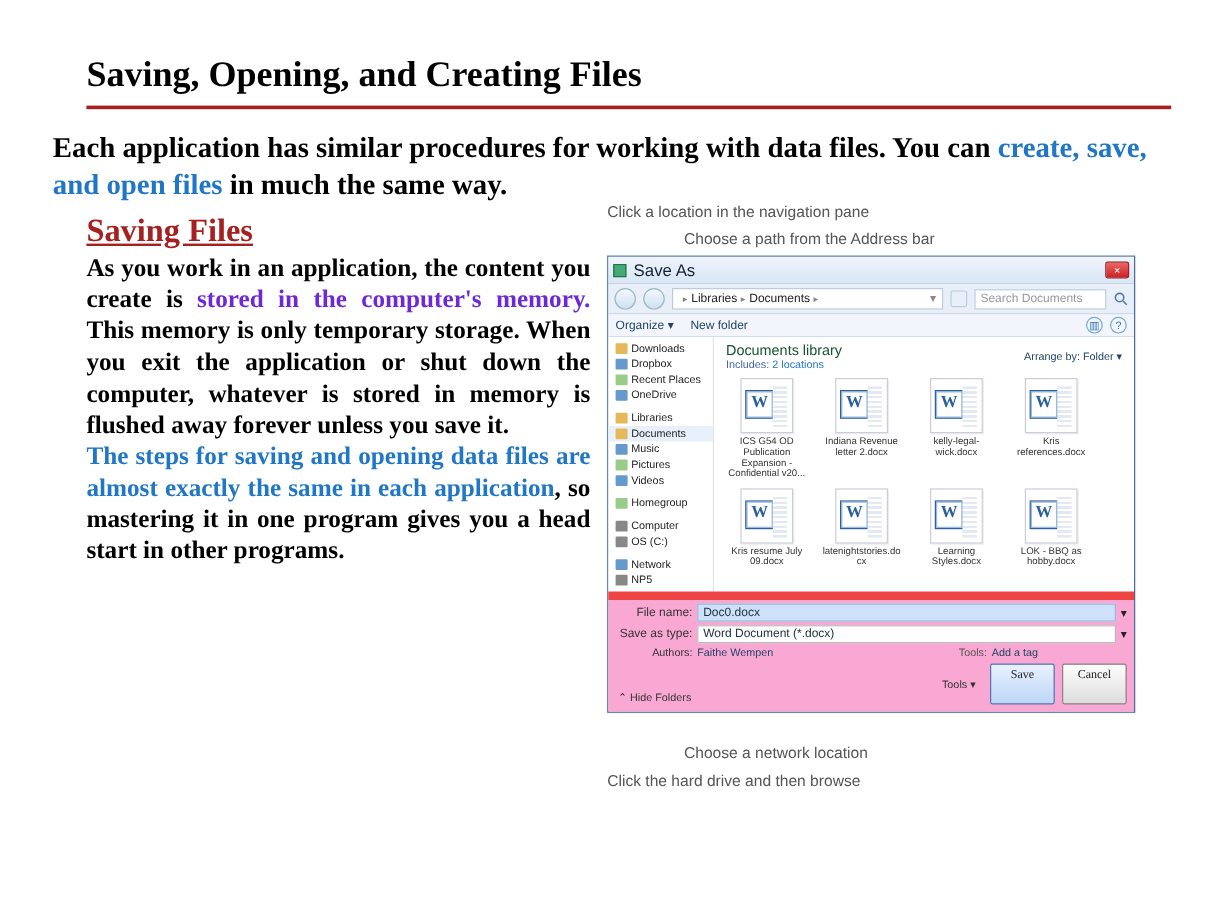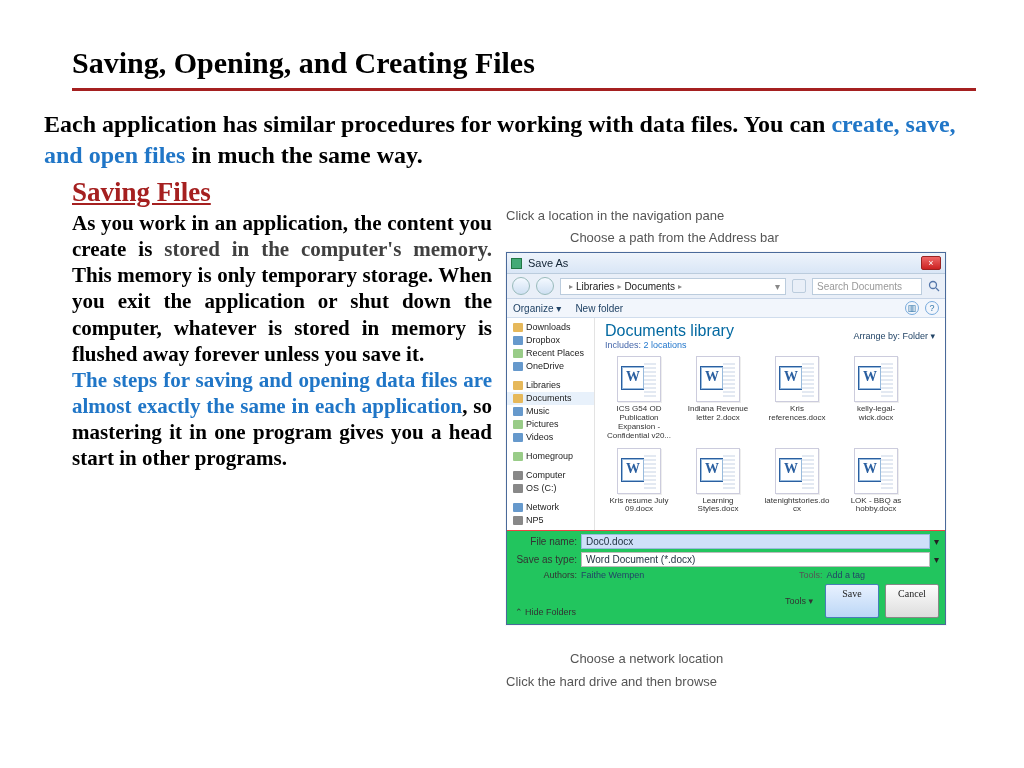--- a/index.html
+++ b/index.html
@@ -37,32 +37,31 @@
     text-decoration: underline;
     color: #a52020;
     margin-bottom: 2px;
   }
   .body-para {
     font-size: 21px;
     font-weight: bold;
     text-align: justify;
     line-height: 1.24;
   }
-  .red-em { color: #404040; }
+  .red-em { color: #6d28d9; }
   .blue-em { color: #2076c7; }
 
   
   .rightcol {
     font-family: Arial, sans-serif;
     font-size: 13px;
     color: #555;
     padding-top: 0;
     position: relative;
     flex: 1;
-    margin-top: 39px;
   }
   .callouts-top { margin-bottom: 6px; }
   .callouts-top div { margin-bottom: 7px; }
   .ct1 { padding-left: 0; margin-top:-8px;}
   .ct2 { padding-left: 64px; }
   .callouts-bottom { margin-top: 26px; }
   .callouts-bottom div { margin-bottom: 8px; }
   .cb1 { padding-left: 64px; }
   .cb2 { padding-left: 0; }
 
@@ -74,21 +73,21 @@
     color: #222;
     box-shadow: 0 0 0 1px rgba(0,0,0,0.03);
   }
   .titlebar {
     background: linear-gradient(#eef4fb,#d9e6f6);
     display: flex; align-items: center;
     padding: 3px 4px;
     border-bottom: 1px solid #bcd;
   }
   .titlebar .disk { width: 11px; height: 11px; background: #4a7; margin-right: 6px; border:1px solid #274; }
-  .titlebar .title { flex: 1; font-size: 11px; color: #123; }
+  .titlebar .title { flex: 1; font-size: 14px; color: #123; }
   .close-x {
     width: 20px; height: 14px;
     background: linear-gradient(#e66,#c22);
     border: 1px solid #922;
     border-radius: 2px;
     color: #fff;
     font-size: 9px; line-height: 12px; text-align: center;
   }
   .addrbar {
     background: #e9eff8;
@@ -133,21 +132,21 @@
   .nav-item.sel{background:#e8f1fb;}
   .nav-sep{height:6px;}
   .ico{width:10px;height:9px;background:#8ab;border-radius:1px;position:relative;}
   .ico.f{background:#e6b85a;}
   .ico.m{background:#69c;}
   .ico.g{background:#9c8;}
   .ico.n{background:#888;}
 
   .pane { flex: 1; padding: 4px 10px 8px 10px; }
   .lib-head { display:flex; align-items:center; font-size:11px; }
-  .lib-head .t1{color:#0369a1;font-size:16px;}
+  .lib-head .t1{color:#14532d;font-size:12px;}
   .lib-head .sub{color:#46a;font-size:9px;}
   .arrange{margin-left:auto;font-size:9px;color:#555;}
   .arrange span{color:#246;}
 
   .files { display: flex; flex-wrap: wrap; gap: 7px 11px; margin-top: 6px;}
   .file { width: 68px; text-align: center; }
   .word-icon {
     width: 44px; height: 46px; margin: 0 auto 3px;
     background: #fff; border: 1px solid #ccd; position: relative;
     box-shadow: 1px 1px 0 #eee;
@@ -158,21 +157,21 @@
     font:bold 14px/20px "Times New Roman"; text-align:center;
     box-shadow:0 0 0 1px #9bd inset;
   }
   .word-icon::after{
     content:"";position:absolute;right:4px;top:6px;width:12px;height:34px;
     background:repeating-linear-gradient(#e3e9f2 0 2px,#fff 2px 4px);
   }
   .fname{font-size:8px;color:#333;line-height:1.1;word-break:break-word;}
 
   .footer {
-    background: #22c55e; border-top: 1px solid #ef4444;
+    background: #f9a8d4; border-top: 7px solid #ef4444;
     padding: 3px 6px 6px 70px; font-size: 10px; position:relative;
   }
   .frow{display:flex;align-items:center;margin-bottom:3px;gap:4px;}
   .flabel{width:64px;text-align:right;margin-left:-64px;color:#333;}
   .finput{flex:1;border:1px solid #bbb;background:#fff;padding:1px 4px;font-size:10px;}
   .finput.sel{background:#cfe0f9;color:#234;border-color:#9bd;}
   .ftype{flex:1;border:1px solid #bbb;background:#fff;padding:1px 4px;color:#234;}
   .meta{font-size:9px;color:#555;}
   .meta .lbl{color:#555;}
   .meta .val{color:#246;}
@@ -321,37 +320,37 @@
             <div class="file">
                 <div class="word-icon"></div>
                 <div class="fname">ICS G54 OD Publication Expansion - Confidential v20...</div>
               </div>
             <div class="file">
                 <div class="word-icon"></div>
                 <div class="fname">Indiana Revenue letter 2.docx</div>
               </div>
             <div class="file">
                 <div class="word-icon"></div>
+                <div class="fname">kelly-legal-wick.docx</div>
+              </div>
+            <div class="file">
+                <div class="word-icon"></div>
                 <div class="fname">Kris references.docx</div>
               </div>
             <div class="file">
                 <div class="word-icon"></div>
-                <div class="fname">kelly-legal-wick.docx</div>
-              </div>
-            <div class="file">
-                <div class="word-icon"></div>
                 <div class="fname">Kris resume July 09.docx</div>
               </div>
             <div class="file">
                 <div class="word-icon"></div>
+                <div class="fname">latenightstories.docx</div>
+              </div>
+            <div class="file">
+                <div class="word-icon"></div>
                 <div class="fname">Learning Styles.docx</div>
-              </div>
-            <div class="file">
-                <div class="word-icon"></div>
-                <div class="fname">latenightstories.docx</div>
               </div>
             <div class="file">
                 <div class="word-icon"></div>
                 <div class="fname">LOK - BBQ as hobby.docx</div>
               </div>
           </div>
         </div>
       </div>
 
       <div class="footer">

